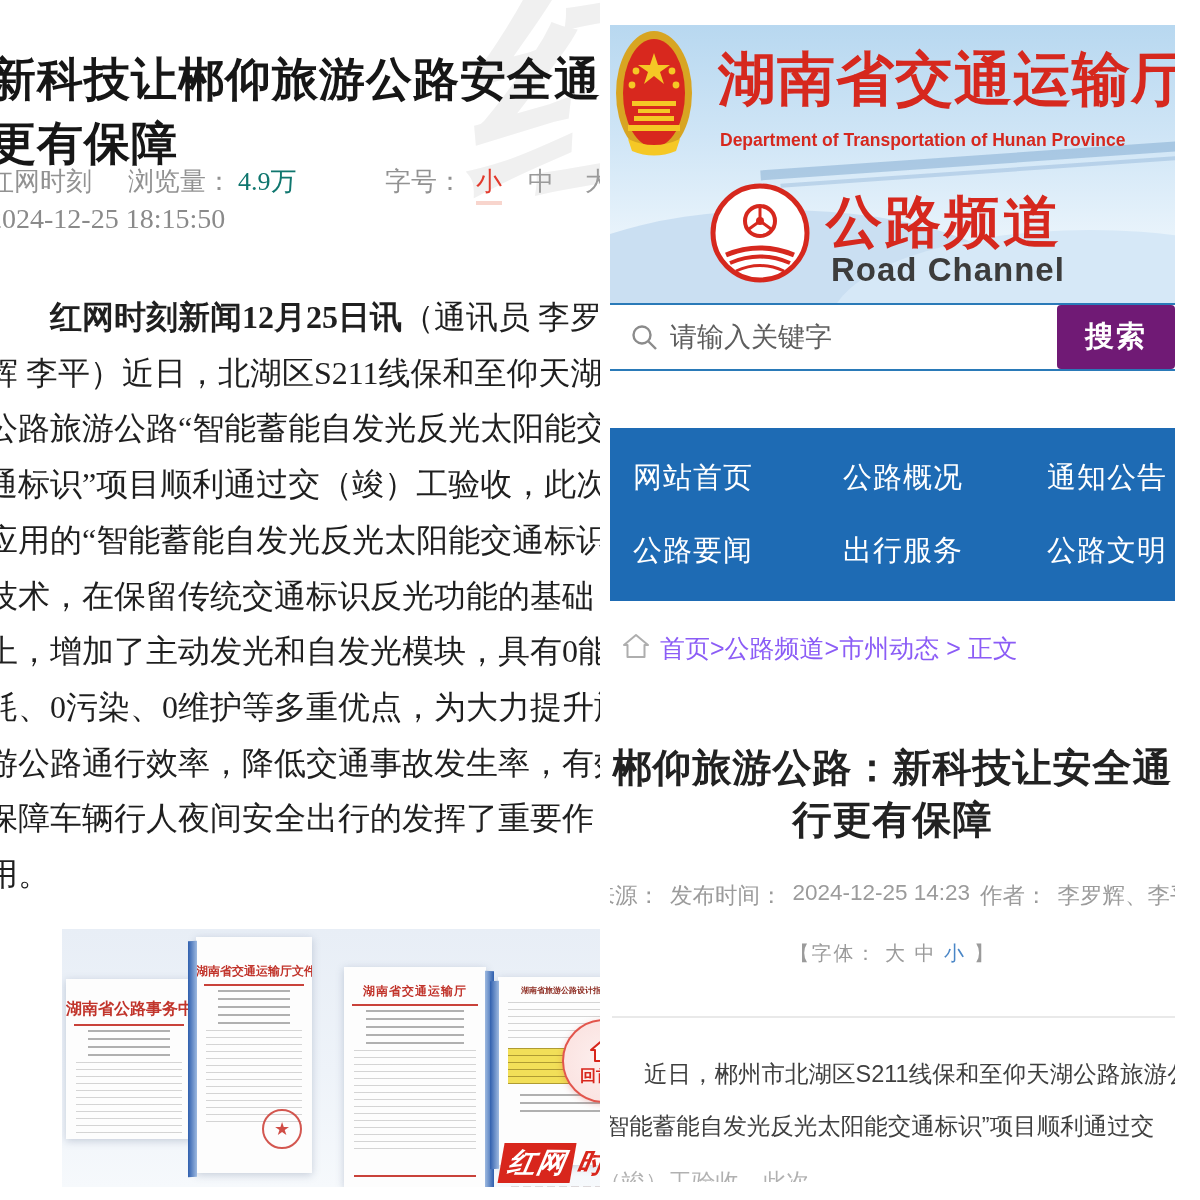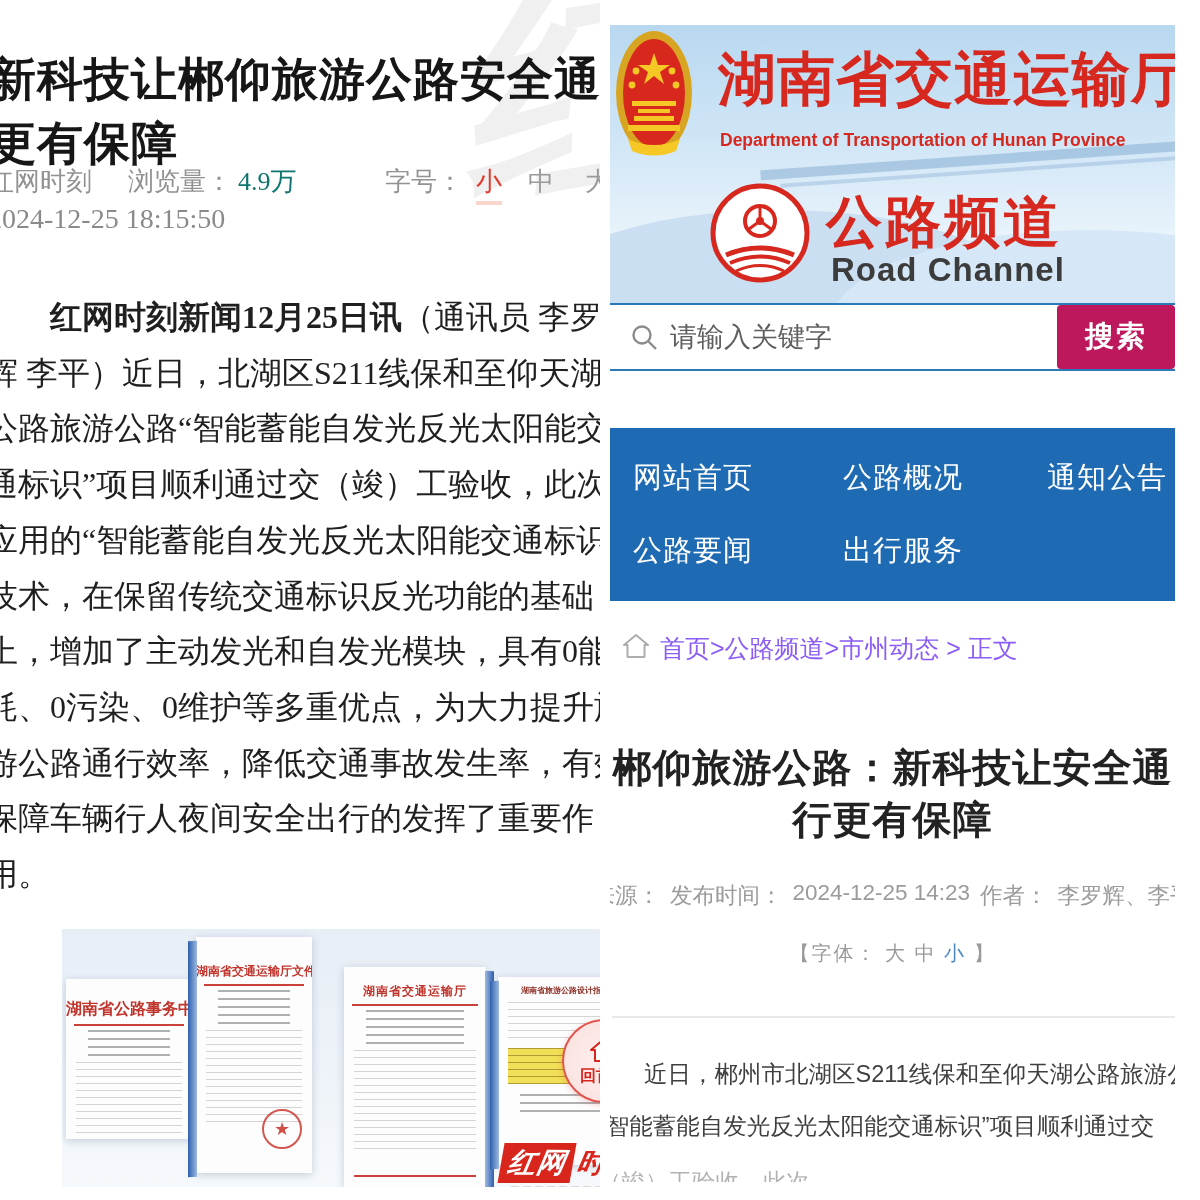--- a/index.html
+++ b/index.html
@@ -86,21 +86,21 @@
   .rc-cn{position:absolute;left:216px;top:160px;font-size:56px;font-weight:800;color:#d6281e;
     letter-spacing:3px;white-space:nowrap;}
   .rc-en{position:absolute;left:221px;top:226px;font-size:33px;font-weight:600;color:#3c3c3c;
     letter-spacing:1px;white-space:nowrap;}
   .search-bar{position:absolute;left:0;top:303px;width:565px;height:64px;background:#fff;
     border-top:2px solid #2a7ab8;border-bottom:2px solid #2a7ab8;}
   .search-icon{position:absolute;left:20px;top:18px;}
   .search-input{position:absolute;left:58px;top:6px;width:390px;height:50px;border:none;outline:none;
     font-size:27px;color:#333;font-family:"Liberation Sans",sans-serif;background:transparent;}
   .search-input::placeholder{color:#5e5e5e;opacity:1;}
-  .search-btn{position:absolute;right:0;top:0;width:118px;height:64px;background:#be185d;color:#fff;
+  .search-btn{position:absolute;right:0;top:0;width:118px;height:64px;background:#701a75;color:#fff;
     font-size:29px;font-weight:600;border:none;border-radius:4px;cursor:pointer;letter-spacing:2px;}
   .nav{position:absolute;left:0;top:428px;width:566px;height:173px;background:#1e6bb4;
     display:grid;grid-template-columns:210px 204px 1fr;grid-template-rows:1fr 1fr;
     padding:14px 0 14px 23px;box-sizing:border-box;}
   .nav-item{color:#fff;font-size:29px;display:flex;align-items:center;cursor:pointer;letter-spacing:1px;}
   .breadcrumb{position:absolute;left:0;top:628px;width:565px;height:40px;}
   .bc-icon{position:absolute;left:12px;top:4px;}
   .bc-text{position:absolute;left:50px;top:4px;font-size:25px;color:#8b5cf6;white-space:nowrap;cursor:pointer;}
   .r-title{position:absolute;left:0;top:710px;width:565px;text-align:center;font-size:39px;
     font-weight:700;color:#222;line-height:52px;letter-spacing:1px;}
@@ -259,20 +259,21 @@
     <input class="search-input" type="text" placeholder="请输入关键字" style="">
     <button class="search-btn">搜索</button>
   </div>
 
   <nav class="nav">
     <div class="nav-item">网站首页</div>
     <div class="nav-item">公路概况</div>
     <div class="nav-item">通知公告</div>
     <div class="nav-item">公路要闻</div>
     <div class="nav-item">出行服务</div>
+    <div class="nav-item">公路文明</div>
   </nav>
 
   <div class="breadcrumb">
     <span class="bc-icon">
       <svg width="28" height="28" viewBox="0 0 28 28">
         <path d="M14 3 L26 13 L22.5 13 L22.5 25 L5.5 25 L5.5 13 L2 13 Z" fill="none" stroke="#aeaeae" stroke-width="2" stroke-linejoin="round"></path>
       </svg>
     </span>
     <span class="bc-text">首页&gt;公路频道&gt;市州动态 &gt; 正文</span>
   </div>

